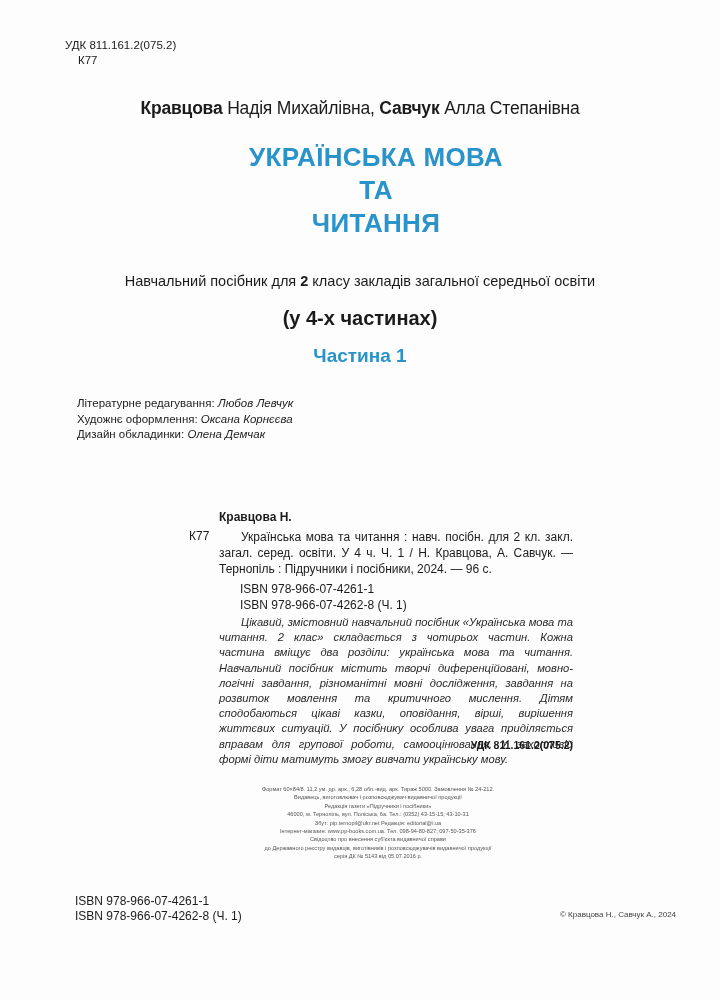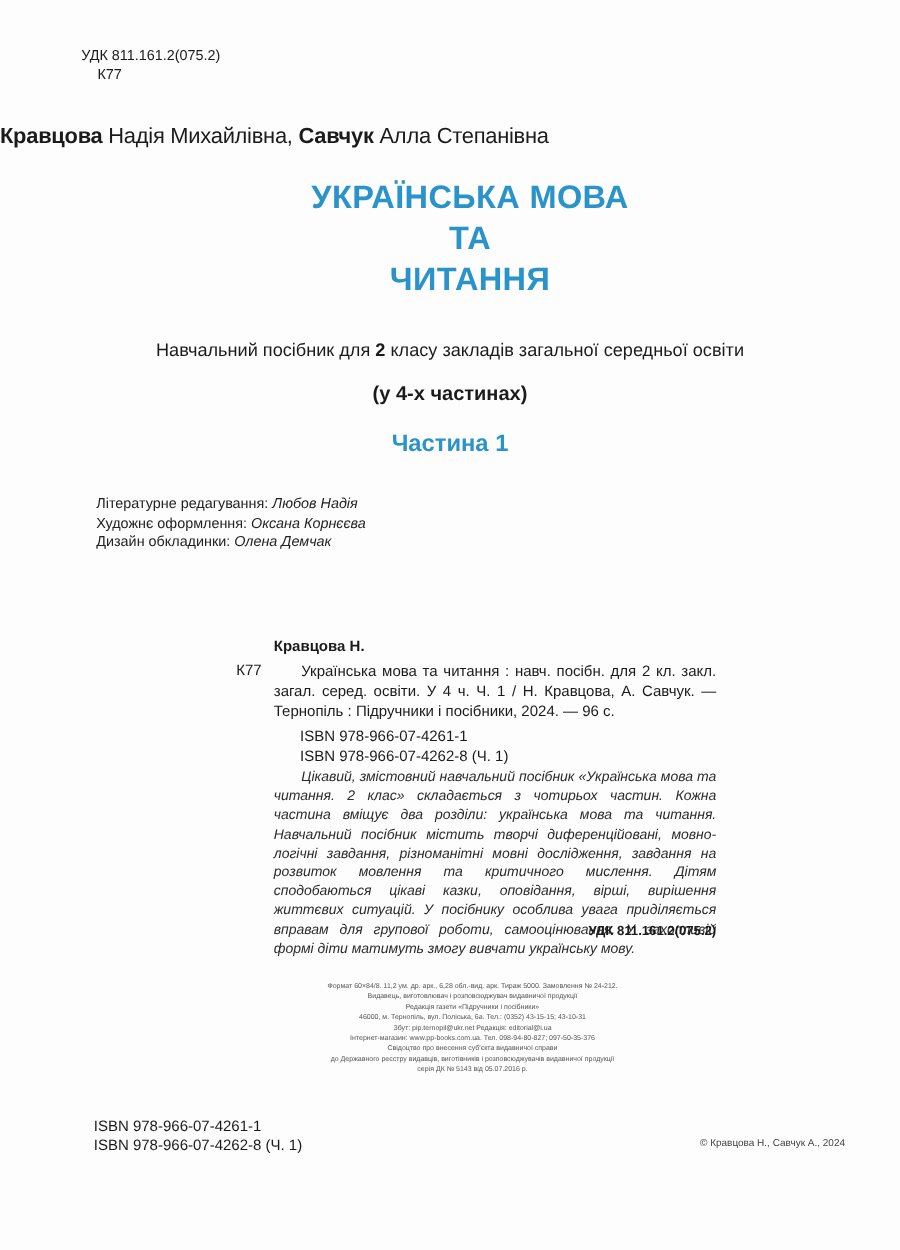--- a/index.html
+++ b/index.html
@@ -3,25 +3,25 @@
 <meta charset="utf-8">
 <style>
   html, body { margin: 0; padding: 0; }
   body {
     width: 720px; height: 1000px; background: #fdfdfd; position: relative;
     font-family: "Liberation Sans", sans-serif; color: #1b1b1b; overflow: hidden;
   }
   .abs { position: absolute; margin-top: 15px; }
   .udk-top { left: 65px; top: 23px; font-size: 11.5px; line-height: 15px; }
   .udk-top .k { padding-left: 13px; display: block; }
-  .authors { left: 0; width: 720px; top: 83px; font-size: 17.5px; letter-spacing: -0.2px; }
+  .authors { left: 0; width: 720px; top: 83px; text-align: center; font-size: 17.5px; letter-spacing: -0.2px; }
   .authors b { font-weight: bold; }
   .title { left: 16px; width: 720px; top: 126px; text-align: center; color: #2a93c9; font-weight: bold; font-size: 26px; line-height: 33px; letter-spacing: 0.3px; }
   .subtitle { left: 0; width: 720px; top: 258px; text-align: center; font-size: 14.5px; }
-  .parts { left: 0; width: 720px; top: 292px; text-align: center; font-size: 16px; font-weight: bold; }
+  .parts { left: 0; width: 720px; top: 292px; text-align: center; font-size: 20px; font-weight: bold; }
   .partno { left: 0; width: 720px; top: 330px; text-align: center; font-size: 19px; font-weight: bold; color: #2a93c9; }
   .credits { left: 77px; top: 381px; font-size: 11.5px; line-height: 15.5px; color: #222; }
   .credits i { font-style: italic; }
   .card-author { left: 219px; top: 495px; font-size: 12px; font-weight: bold; }
   .card-k { left: 189px; top: 514px; font-size: 12px; }
   .card-desc { left: 219px; top: 514px; width: 354px; font-size: 12px; line-height: 16px; text-align: justify; text-indent: 22px; }
   .card-isbn { left: 240px; top: 566px; font-size: 12px; line-height: 16px; }
   .annot { left: 219px; top: 600px; width: 354px; font-size: 11.2px; line-height: 15.2px; text-align: justify; text-indent: 22px; color: #2a2a2a; font-style: italic; }
   .udk-bottom { left: 219px; width: 354px; top: 724px; text-align: right; font-size: 10.5px; font-weight: bold; }
   .imprint { left: 213px; width: 330px; top: 770px; text-align: center; font-size: 5.6px; line-height: 8.4px; color: #555; }
@@ -52,21 +52,21 @@
 <div class="abs subtitle">
   <span>Навчальний посібник для</span>
   <b>2</b>
   <span>класу закладів загальної середньої освіти</span>
 </div>
 
 <div class="abs parts">(у 4-х частинах)</div>
 <div class="abs partno">Частина 1</div>
 
 <div class="abs credits">
-  <div><span>Літературне редагування:</span> <i>Любов Надія</i></div>
+  <div><span>Літературне редагування:</span> <i>Любов Левчук</i></div>
   <div><span>Художнє оформлення:</span> <i>Оксана Корнєєва</i></div>
   <div><span>Дизайн обкладинки:</span> <i>Олена Демчак</i></div>
 </div>
 
 <div class="abs card-author">Кравцова Н.</div>
 <div class="abs card-k">К77</div>
 <div class="abs card-desc">Українська мова та читання : навч. посібн. для 2 кл. закл. загал. серед. освіти. У 4 ч. Ч. 1 / Н. Кравцова, А. Савчук. — Тернопіль : Підручники і посібники, 2024. — 96 с.</div>
 <div class="abs card-isbn">
   <div>ISBN 978-966-07-4261-1</div>
   <div>ISBN 978-966-07-4262-8 (Ч. 1)</div>

